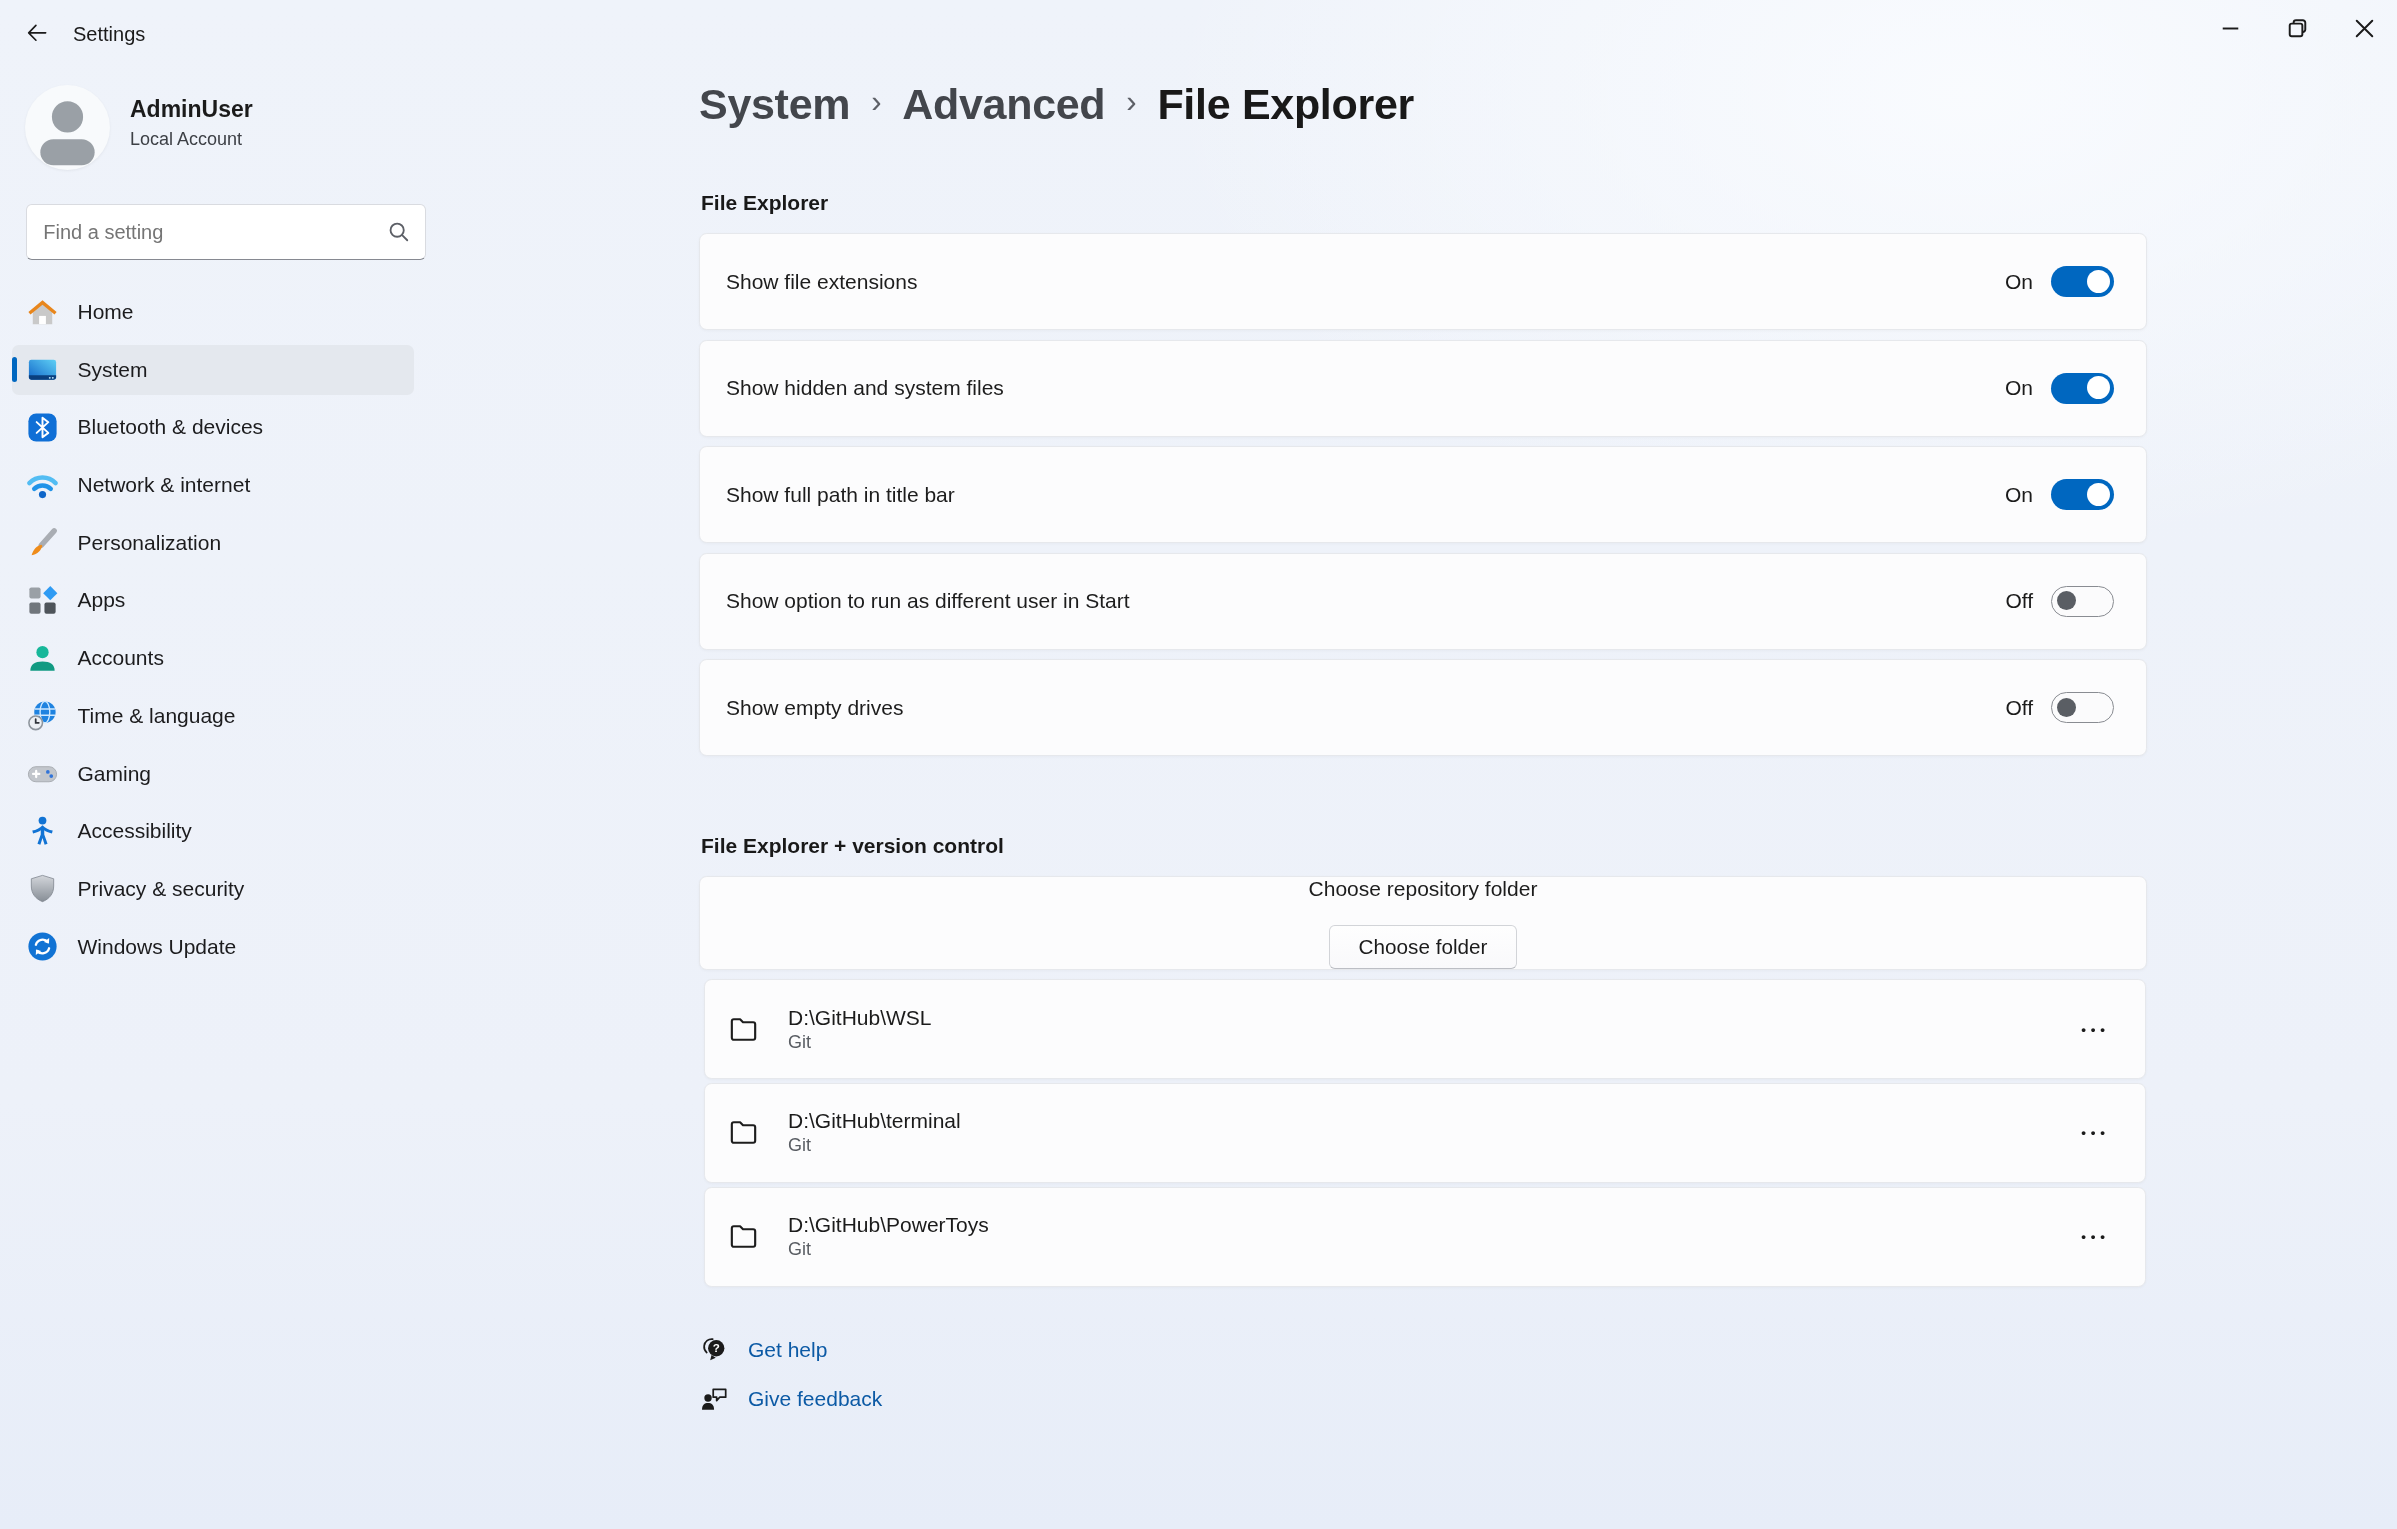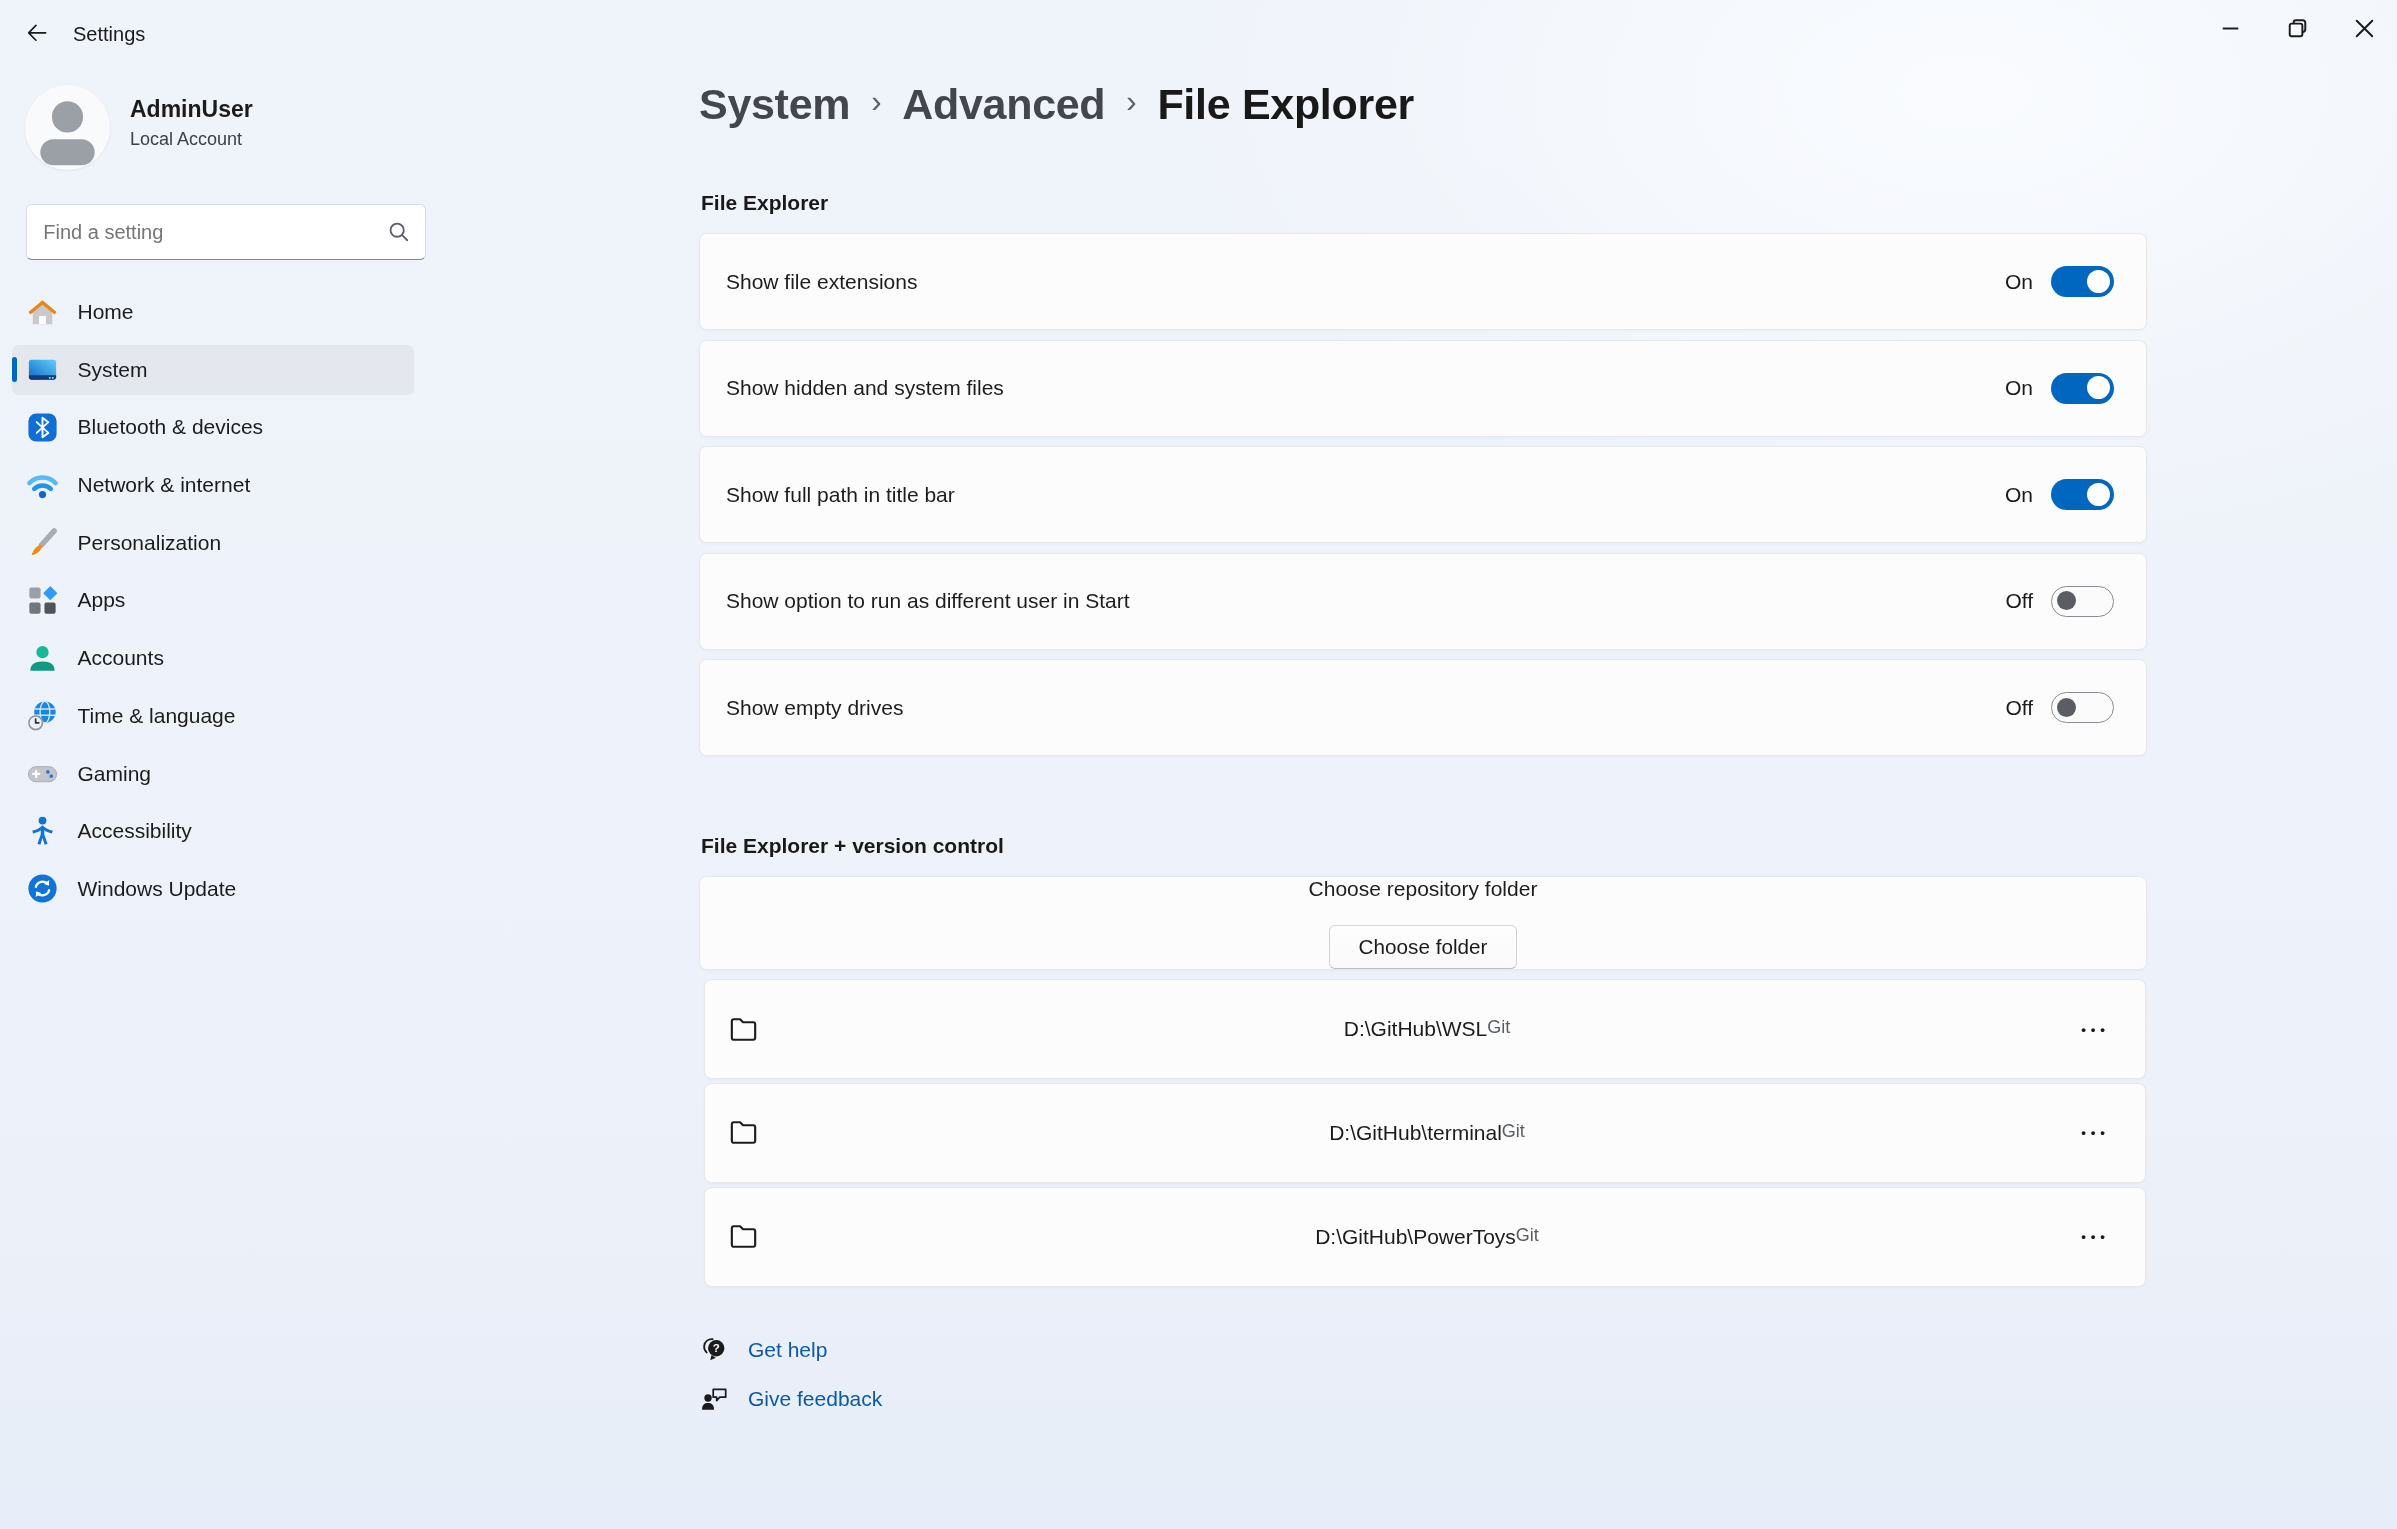--- a/index.html
+++ b/index.html
@@ -70,21 +70,21 @@
 
   .chooser-row { position:absolute; left:699px; top:876px; width:1448px; height:94px; padding:0 26px;flex-direction:column; }
   .chooser-row .clabel { font-size:21px; color:#1d1d1d; flex:1; }
   .choose-btn { height:44px; padding:0 29px; font-family:inherit; font-size:20.7px; color:#1b1b1b;
     background:linear-gradient(180deg,#fefefe,#f9f9fb); border:1px solid #d2d4d8; border-bottom-color:#bcbec4;
     border-radius:5.8px; cursor:pointer; }
 
   .repo-stack { position:absolute; left:704px; top:979px; width:1442px; }
   .repo-row { height:100px; margin-bottom:3.8px; padding:0 25px 0 21px; }
   .repo-row .ficon { flex:0 0 35px; margin-right:27px; }
-  .repo-meta { flex:1; display:flex; flex-direction:row; justify-content:center; }
+  .repo-meta { flex:1; display:flex; flex-direction:column; justify-content:center; }
   .repo-path { font-size:21px; color:#1b1b1b; line-height:26px; }
   .repo-vcs { font-size:18px; color:#595d63; line-height:23px; }
   .more-btn { width:54px; height:54px; border:none; background:transparent; cursor:pointer;
     display:flex; align-items:center; justify-content:center; border-radius:5.8px; }
   .dots { font-size:13.4px; letter-spacing:4.8px; color:#1b1b1b; font-weight:700; transform:translateX(2.4px); }
 
   .footer-link { position:absolute; left:699px; display:flex; align-items:center; cursor:pointer; }
   .fl1 { top:1334px; } .fl2 { top:1383px; }
   .footer-link .ficn { width:31px; height:31px; margin-right:18px; }
   .footer-link .ltext { font-size:21px; color:#0c5aa5; }
@@ -261,20 +261,34 @@
   <div class="nav-item">
     <span class="nico">
       <svg width="35" height="35" viewBox="0 0 36 36" fill="#1173d4">
         <circle cx="18" cy="6.8" r="4"></circle>
         <path d="M18 11.5 C15 14.5 11.5 16.3 7.5 17 L8.3 20 C11.8 19.3 14.8 18 16.2 16.8 L16.2 21 L12.8 30.6 L15.8 31.7 L18 24.6 L20.2 31.7 L23.2 30.6 L19.8 21 L19.8 16.8 C21.2 18 24.2 19.3 27.7 20 L28.5 17 C24.5 16.3 21 14.5 18 11.5 Z"></path>
       </svg>
     </span>
     <span class="nlabel">Accessibility</span>
   </div>
 
+  <div class="nav-item">
+    <span class="nico">
+      <svg width="35" height="35" viewBox="0 0 36 36">
+        <defs>
+            <linearGradient id="shg" x1="0" y1="0" x2="0" y2="1">
+              <stop offset="0" stop-color="#d3d6db"></stop>
+              <stop offset="1" stop-color="#878e96"></stop>
+            </linearGradient>
+          </defs>
+        <path d="M18 4.5 L29.5 8 V15.5 C29.5 23.5 24.8 28.9 18 31.5 C11.2 28.9 6.5 23.5 6.5 15.5 V8 Z" fill="url(#shg)" stroke="#7d848c" stroke-width="0.8"></path>
+      </svg>
+    </span>
+    <span class="nlabel">Privacy &amp; security</span>
+  </div>
 
   <div class="nav-item">
     <span class="nico">
       <svg width="35" height="35" viewBox="0 0 36 36">
         <circle cx="18" cy="18" r="14.5" fill="#1173d4"></circle>
         <path d="M11.2 16.2 a7.2 7.2 0 0 1 12.4 -2.7" stroke="#ffffff" stroke-width="2.4" fill="none" stroke-linecap="round"></path>
         <path d="M24.8 19.8 a7.2 7.2 0 0 1 -12.4 2.7" stroke="#ffffff" stroke-width="2.4" fill="none" stroke-linecap="round"></path>
         <path d="M24.9 9.3 L24.6 14.9 L19.4 13.3 Z" fill="#ffffff"></path>
         <path d="M11.1 26.7 L11.4 21.1 L16.6 22.7 Z" fill="#ffffff"></path>
       </svg>

